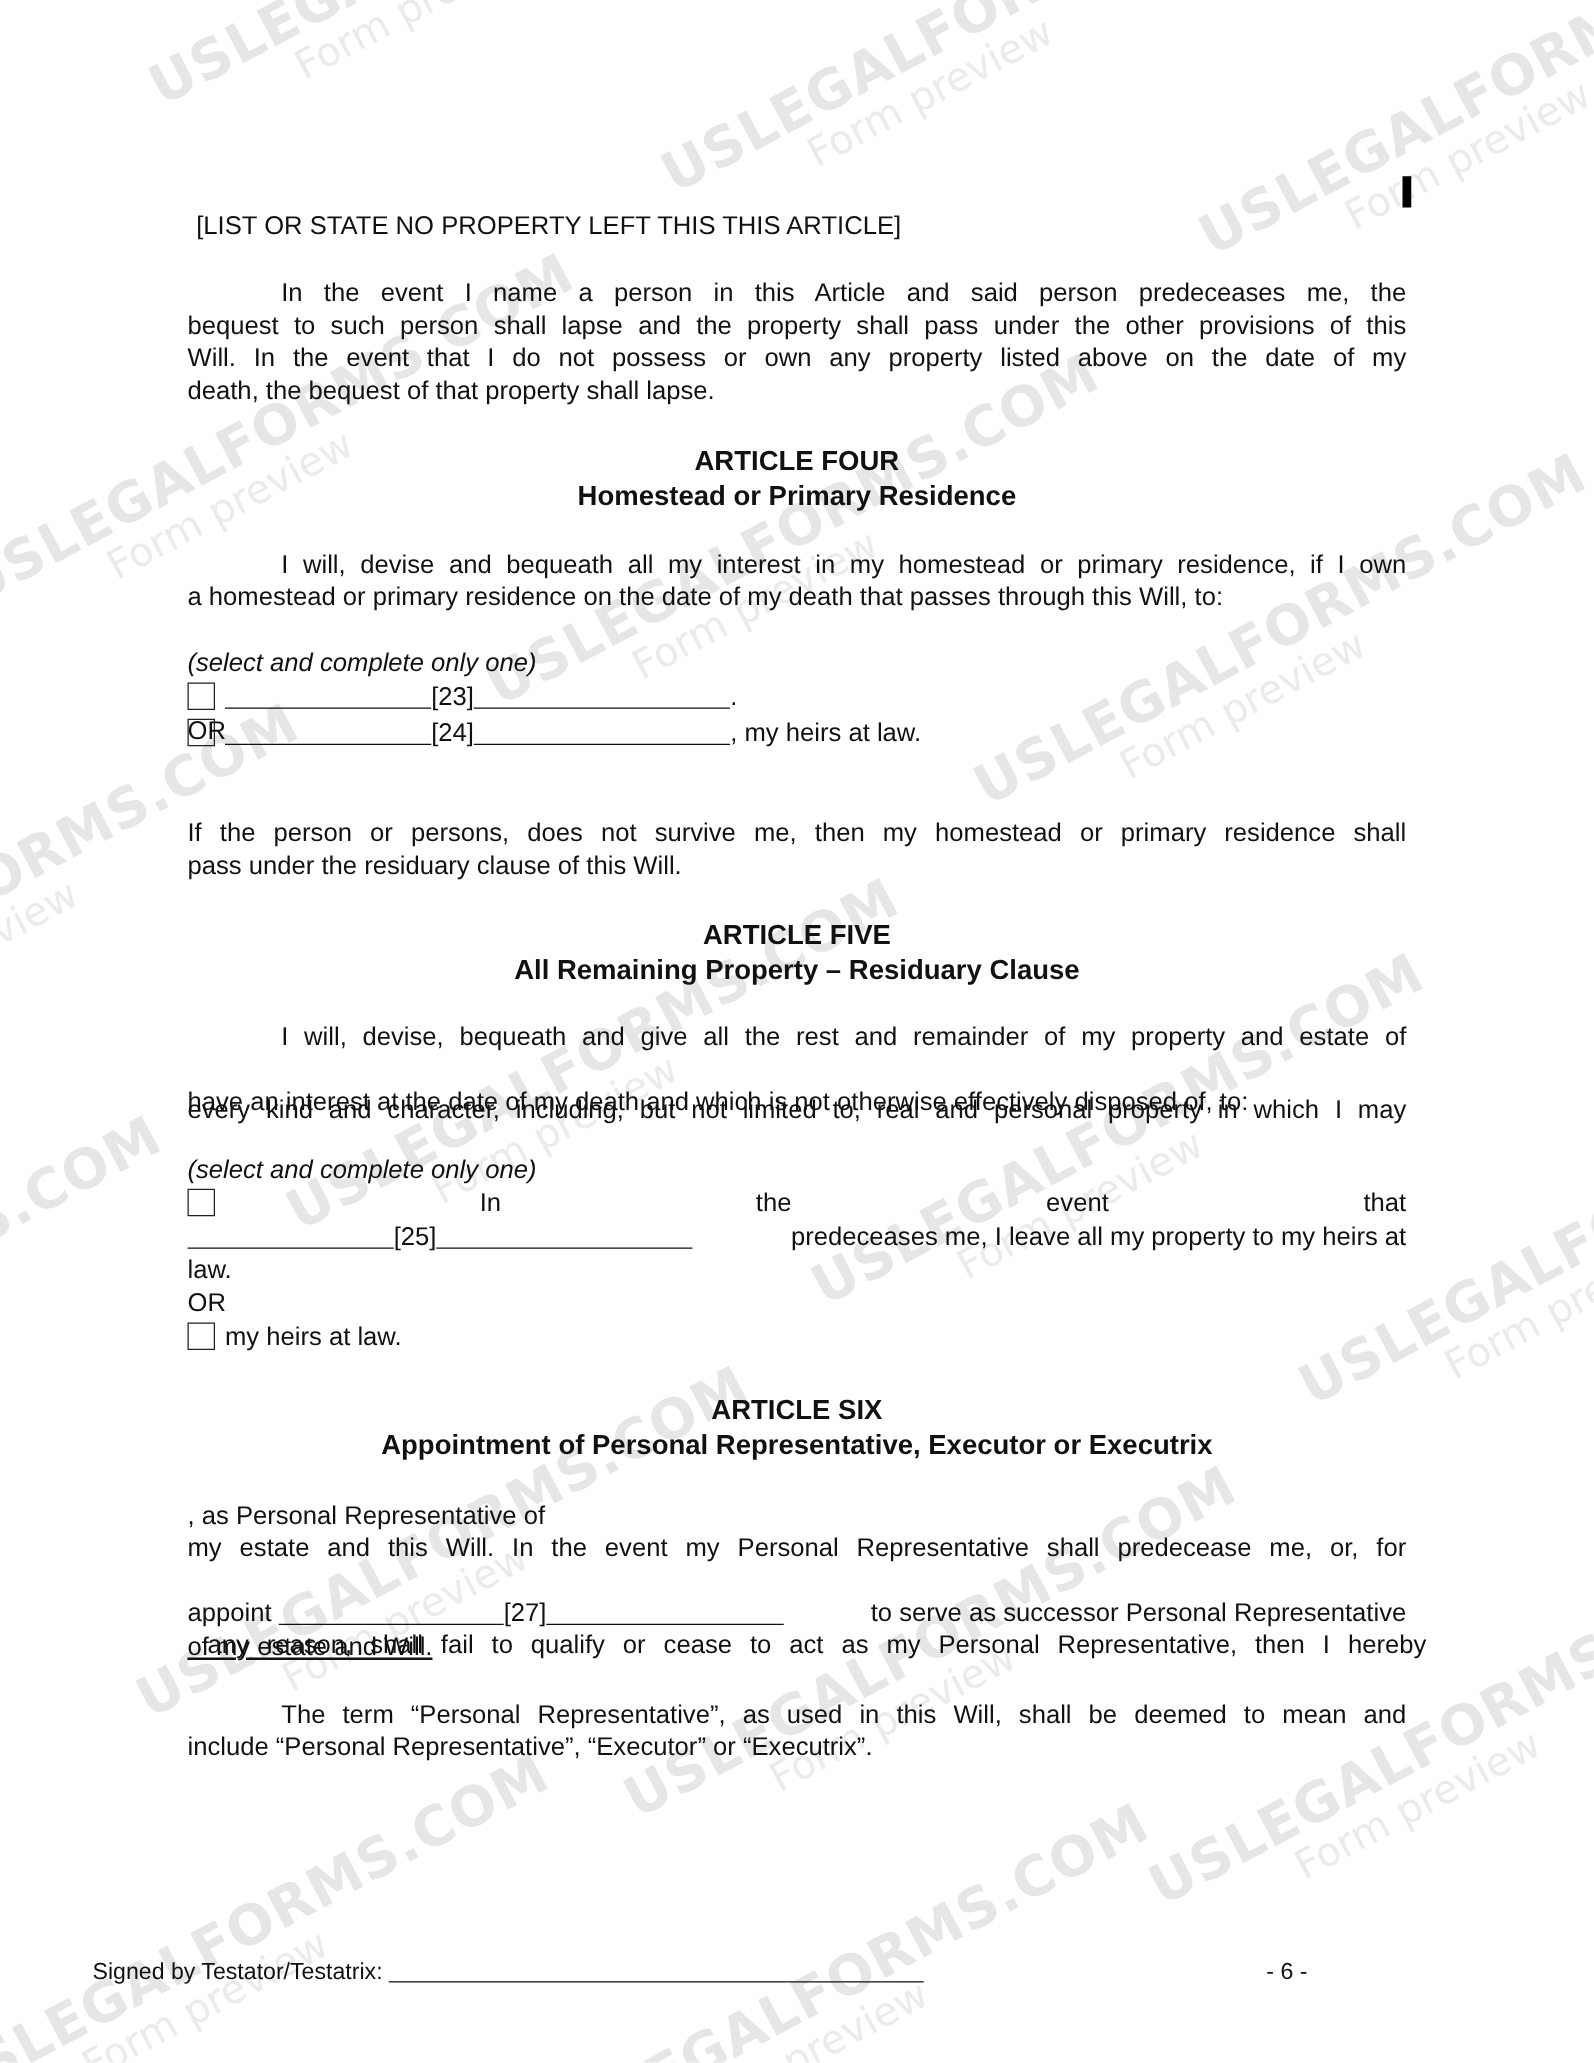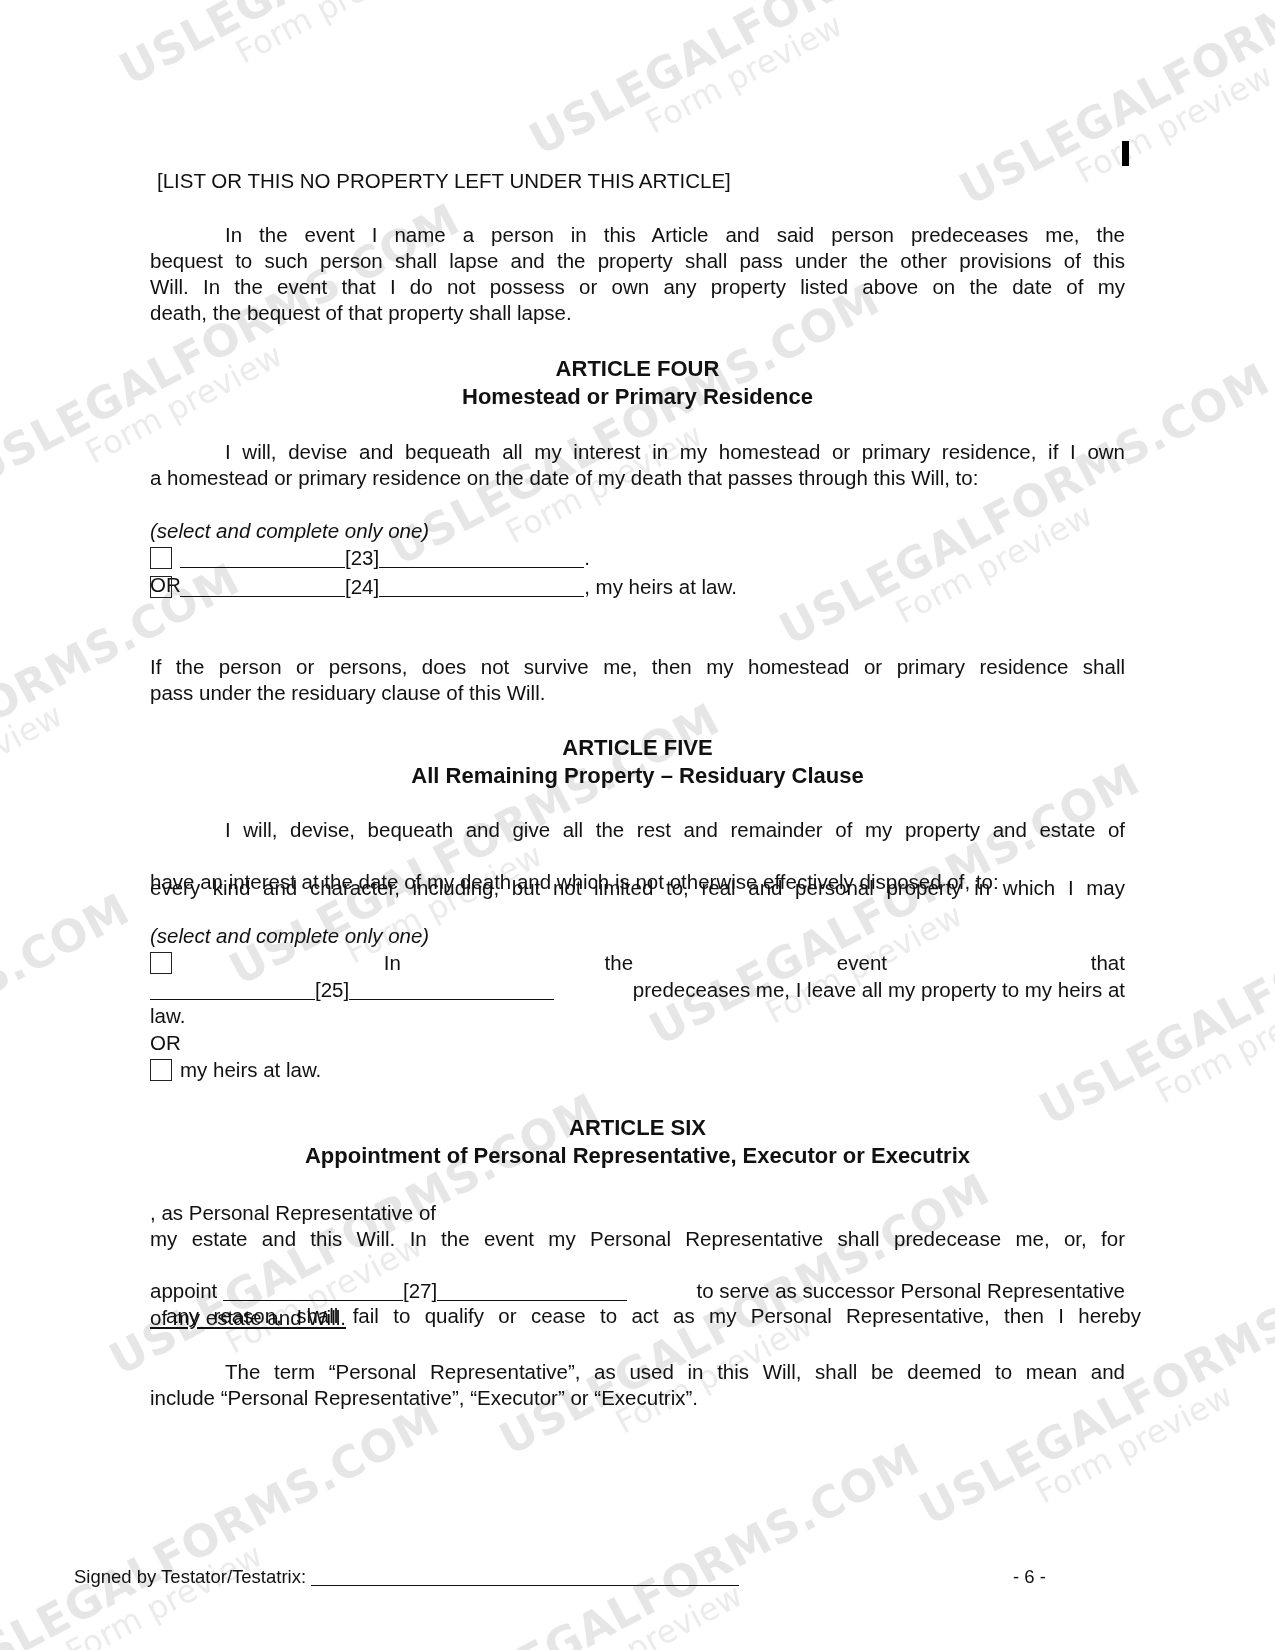--- a/index.html
+++ b/index.html
@@ -88,21 +88,21 @@
   <div class="wm" style="left:460px;top:1680px;">
       <span class="big">USLEGALFORMS.COM</span>
       <span class="small">Form preview</span>
     </div>
 </div>
 
 <div class="content">
 
   <div class="mark"></div>
 
-  <div class="line" style="top:168px;left:157px;">[LIST OR THIS NO PROPERTY LEFT UNDER THIS ARTICLE]</div>
+  <div class="line" style="top:168px;left:157px;">[LIST OR STATE NO PROPERTY LEFT THIS THIS ARTICLE]</div>
 
   <div class="line just" style="top:222px;"><span style="display:inline-block;width:75px;"></span><span>In the event I name a person in this Article and said person predeceases me, the</span></div>
   <div class="line just" style="top:248px;">bequest to such person shall lapse and the property shall pass under the other provisions of this</div>
   <div class="line just" style="top:274px;">Will.  In the event that I do not possess or own any property listed above on the date of my</div>
   <div class="line" style="top:300px;">death, the bequest of that property shall lapse.</div>
 
   <div class="line center" style="top:356px;">ARTICLE FOUR</div>
   <div class="line center" style="top:384px;">Homestead or Primary Residence</div>
 
   <div class="line just" style="top:439px;"><span style="display:inline-block;width:75px;"></span><span>I will, devise and bequeath all my interest in my homestead or primary residence, if I own</span></div>

